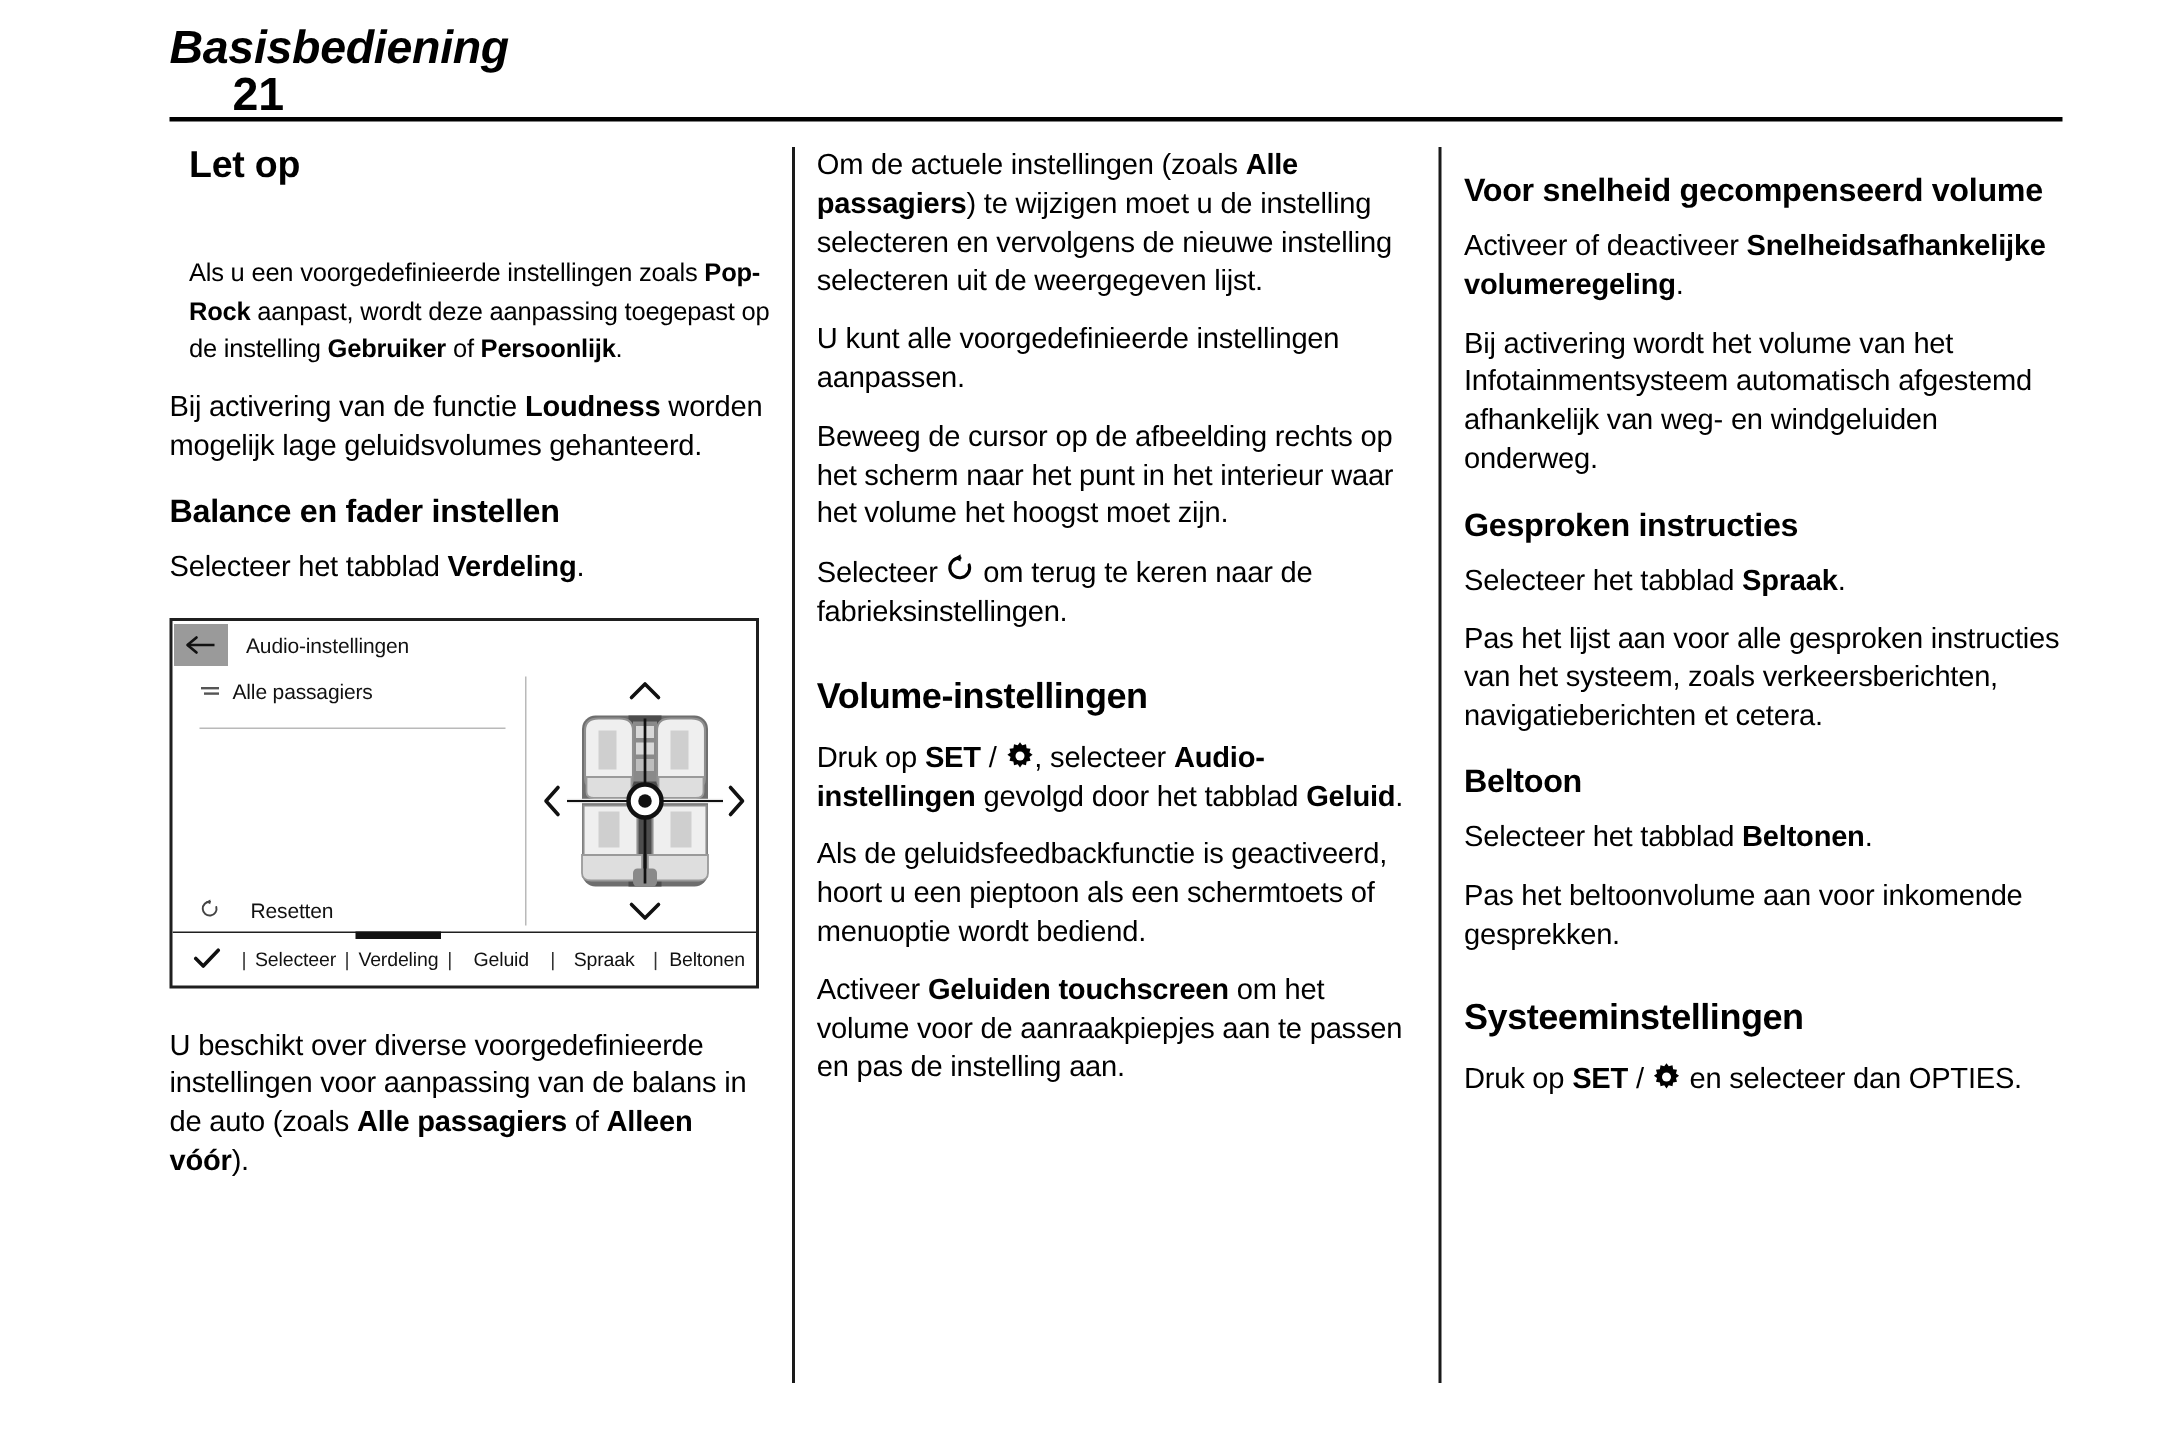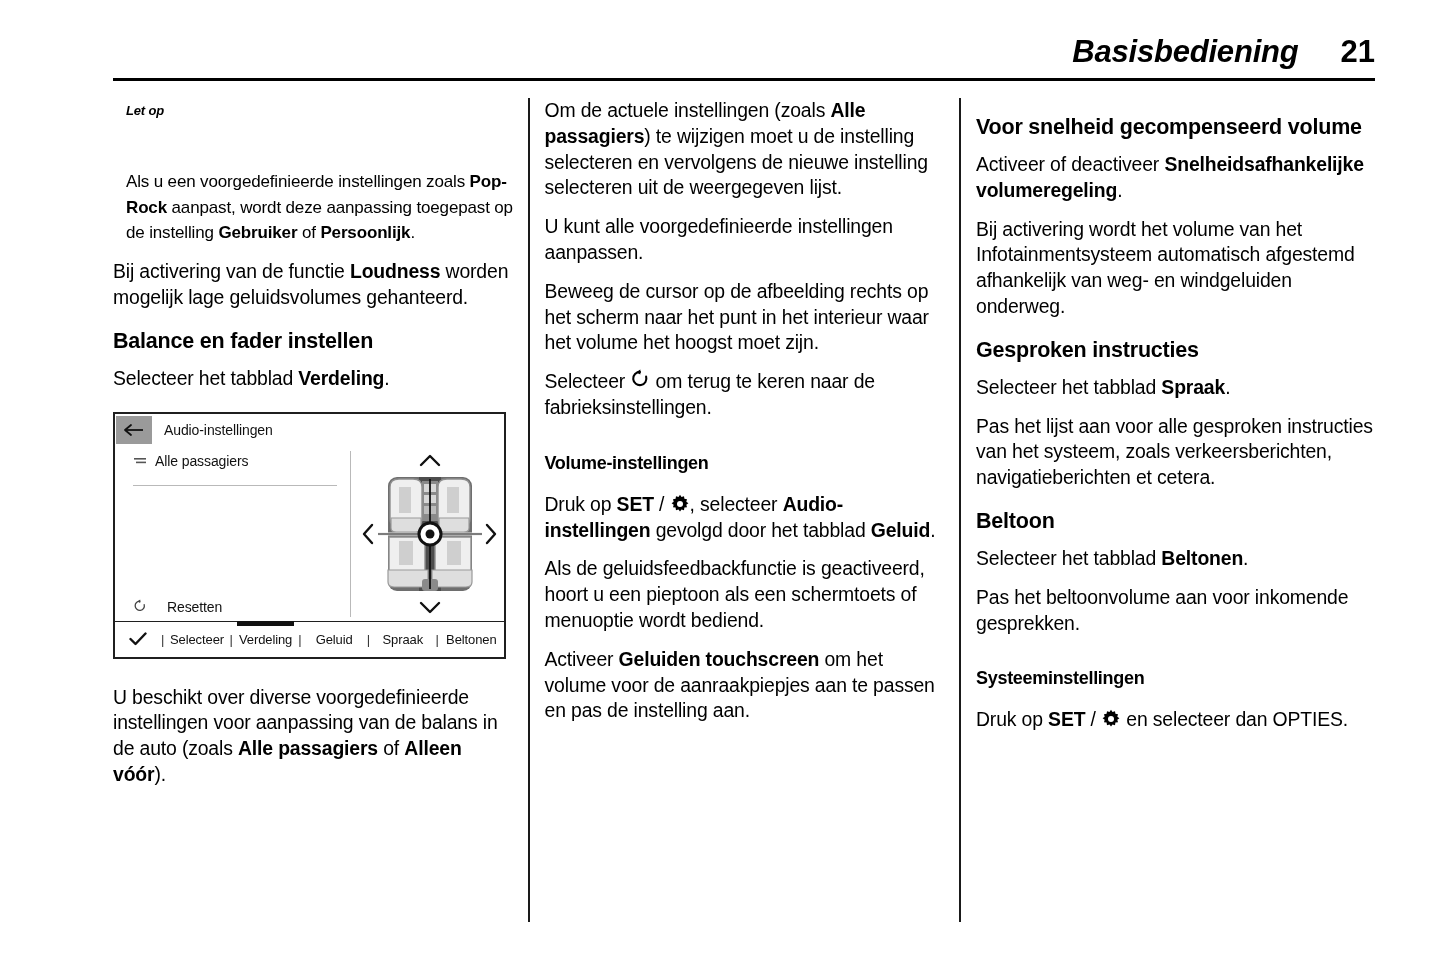--- a/index.html
+++ b/index.html
@@ -20,20 +20,21 @@
   
   .page-header {
     position: absolute;
     left: 113px;
     right: 70px;
     top: 36px;
     height: 42px;
     display: flex;
     align-items: flex-start;
     justify-content: flex-end;
+    flex-direction: column;
   }
   .header-title {
     font-size: 31px;
     font-weight: bold;
     font-style: italic;
     letter-spacing: -0.2px;
     line-height: 1;
   }
   .header-page-num {
     font-size: 31px;
@@ -83,41 +84,40 @@
     font-size: 19.4px;
     line-height: 25.8px;
     letter-spacing: -0.15px;
     margin-bottom: 13px;
   }
   p.body-text:last-child { margin-bottom: 0; }
 
   .b { font-weight: bold; }
 
   h2.head-1 {
-    font-size: 18px;
+    font-size: 24px;
     font-weight: bold;
     line-height: 31px;
     letter-spacing: -0.3px;
     margin-top: 27px;
     margin-bottom: 13px;
   }
   h3.head-2 {
     font-size: 21.5px;
     font-weight: bold;
     line-height: 27px;
     letter-spacing: -0.2px;
     margin-top: 17px;
     margin-bottom: 11px;
   }
   .note-label {
-    font-size: 13px;
+    font-size: 25px;
     font-weight: bold;
     line-height: 25.8px;
     letter-spacing: -0.15px;
-    font-style: italic;
   }
   .note-block {
     padding-left: 13px;
     margin-bottom: 13px;
   }
   .note-block p {
     font-size: 17px;
     line-height: 25.8px;
     letter-spacing: -0.15px;
     margin-top: 45px;

